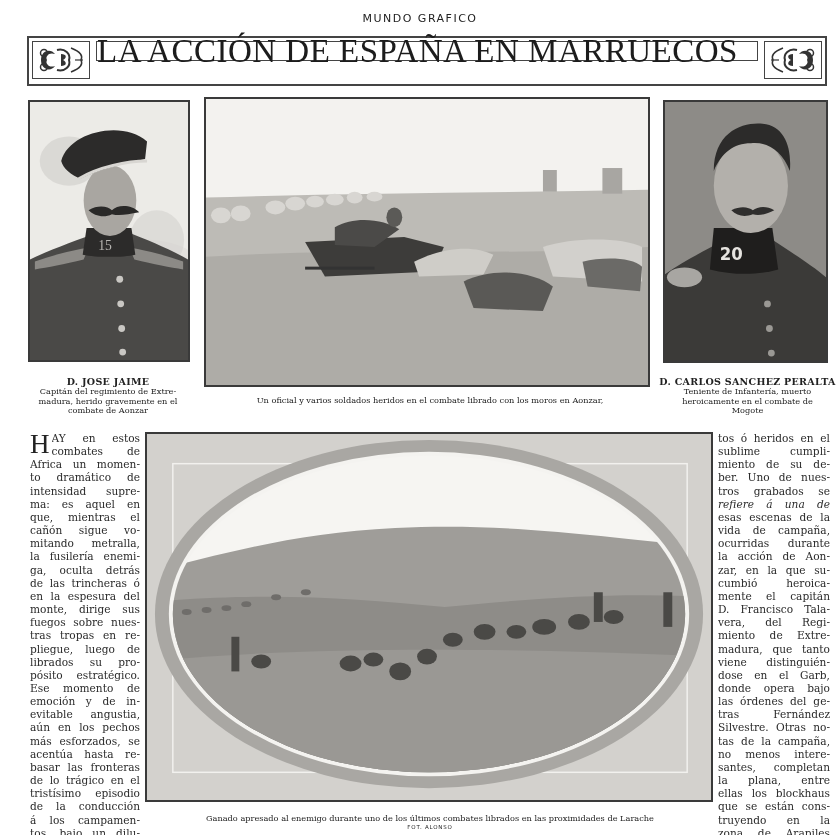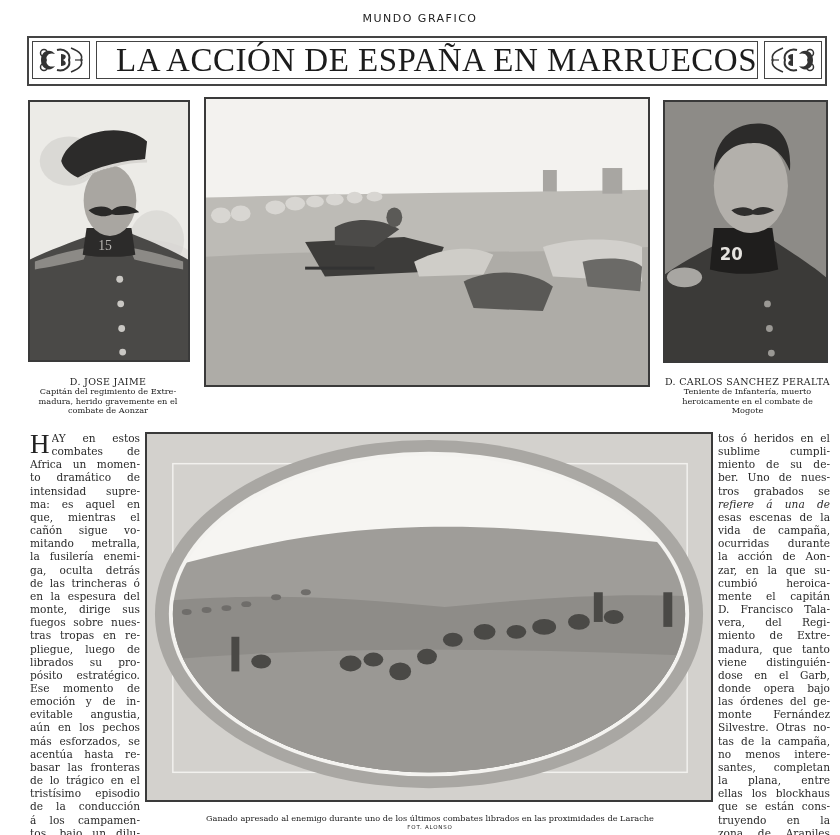--- a/index.html
+++ b/index.html
@@ -16,35 +16,35 @@
     border: 2px solid #444; padding: 3px;
   }
   .banner-inner { position: relative; width: 100%; height: 100%; }
   .orn {
     position: absolute; top: 0; width: 58px; height: 38px; border: 1.5px solid #444;
     display: flex; align-items: center; justify-content: center; background: #fff;
   }
   .orn.left { left: 0; }
   .orn.right { right: 0; }
   .title-box {
-    position: absolute; left: 64px; right: 64px; top: 0; height: 38px;
-    border: 1.5px solid #444; display: flex; align-items: center; justify-content: flex-end;
+    position: absolute; left: 64px; right: 64px; top: 0; height: 20px;
+    border: 1.5px solid #444; display: flex; align-items: center; justify-content: flex-start;
   }
   .title {
     font-family: "Liberation Serif", serif; font-size: 33px; letter-spacing: 0.5px;
     color: #1c1c1c; font-weight: normal; white-space: nowrap;
   }
 
   .photo {
     position: absolute; border: 2px solid #3a3a3a; overflow: hidden; background: #5eead4;
   }
   .photo svg { display: block; width: 100%; height: 100%; }
 
   .caption { position: absolute; text-align: center; color: #222; }
-  .cap-name { font-family: "DejaVu Serif", serif; font-weight: normal; font-size: 9.5px; letter-spacing: 0.3px; }
+  .cap-name { font-family: "DejaVu Serif", serif; font-weight: bold; font-size: 9.5px; letter-spacing: 0.3px; }
   .cap-desc { font-family: "DejaVu Serif", serif; font-weight: normal; font-size: 8.2px; line-height: 9.5px; }
   .cap-credit { font-family: "DejaVu Sans", sans-serif; font-size: 5.5px; letter-spacing: 0.8px; font-weight: normal; }
 
   .col {
     position: absolute; font-family: "DejaVu Serif", serif; font-size: 10.6px;
     line-height: 13.15px; text-align: justify; color: #2a2a2a;
   }
   .col .ln { display: block; text-align: justify; text-align-last: justify; white-space: nowrap; overflow: hidden; }
   .dropcap {
     float: left; font-family: "Liberation Serif", serif; font-size: 27px; line-height: 22px;
@@ -161,20 +161,21 @@
 </div>
 
 <div class="caption" style="left:18px; top:376px; width:180px;">
   <div class="cap-name">D. JOSE JAIME</div>
   <div class="cap-desc">Capitán del regimiento de Extre-</div>
   <div class="cap-desc">madura, herido gravemente en el</div>
   <div class="cap-desc">combate de Aonzar</div>
 </div>
 
 <div class="caption" style="left:205px; top:396px; width:450px;">
+  <div class="cap-desc">Un oficial y varios soldados heridos en el combate librado con los moros en Aonzar,</div>
 </div>
 
 <div class="caption" style="left:655px; top:376px; width:185px;">
   <div class="cap-name">D. CARLOS SANCHEZ PERALTA</div>
   <div class="cap-desc">Teniente de Infantería, muerto</div>
   <div class="cap-desc">heroicamente en el combate de</div>
   <div class="cap-desc">Mogote</div>
 </div>
 
 <div class="photo" style="left:145px; top:432px; width:568px; height:370px; background:#cfcdca;">
@@ -276,21 +277,21 @@
   <span class="ln">cumbió heroica-</span>
   <span class="ln">mente el capitán</span>
   <span class="ln">D. Francisco Tala-</span>
   <span class="ln">vera, del Regi-</span>
   <span class="ln">miento de Extre-</span>
   <span class="ln">madura, que tanto</span>
   <span class="ln">viene distinguién-</span>
   <span class="ln">dose en el Garb,</span>
   <span class="ln">donde opera bajo</span>
   <span class="ln">las órdenes del ge-</span>
-  <span class="ln">monte Fernández</span>
+  <span class="ln">tras Fernández</span>
   <span class="ln">Silvestre. Otras no-</span>
   <span class="ln">tas de la campaña,</span>
   <span class="ln">no menos intere-</span>
   <span class="ln">santes, completan</span>
   <span class="ln">la plana, entre</span>
   <span class="ln">ellas los blockhaus</span>
   <span class="ln">que se están cons-</span>
   <span class="ln">truyendo en la</span>
   <span class="ln">zona de Arapiles</span>
 

